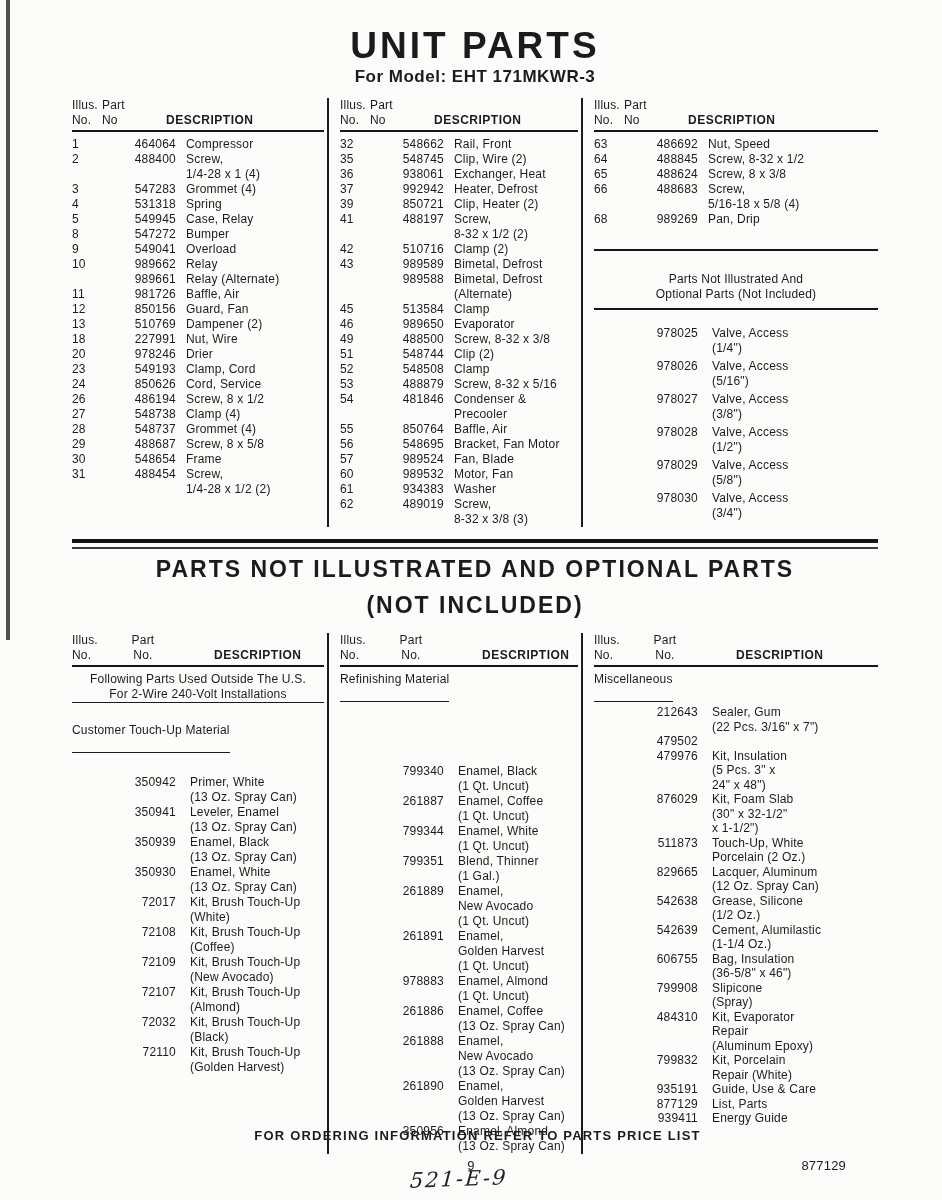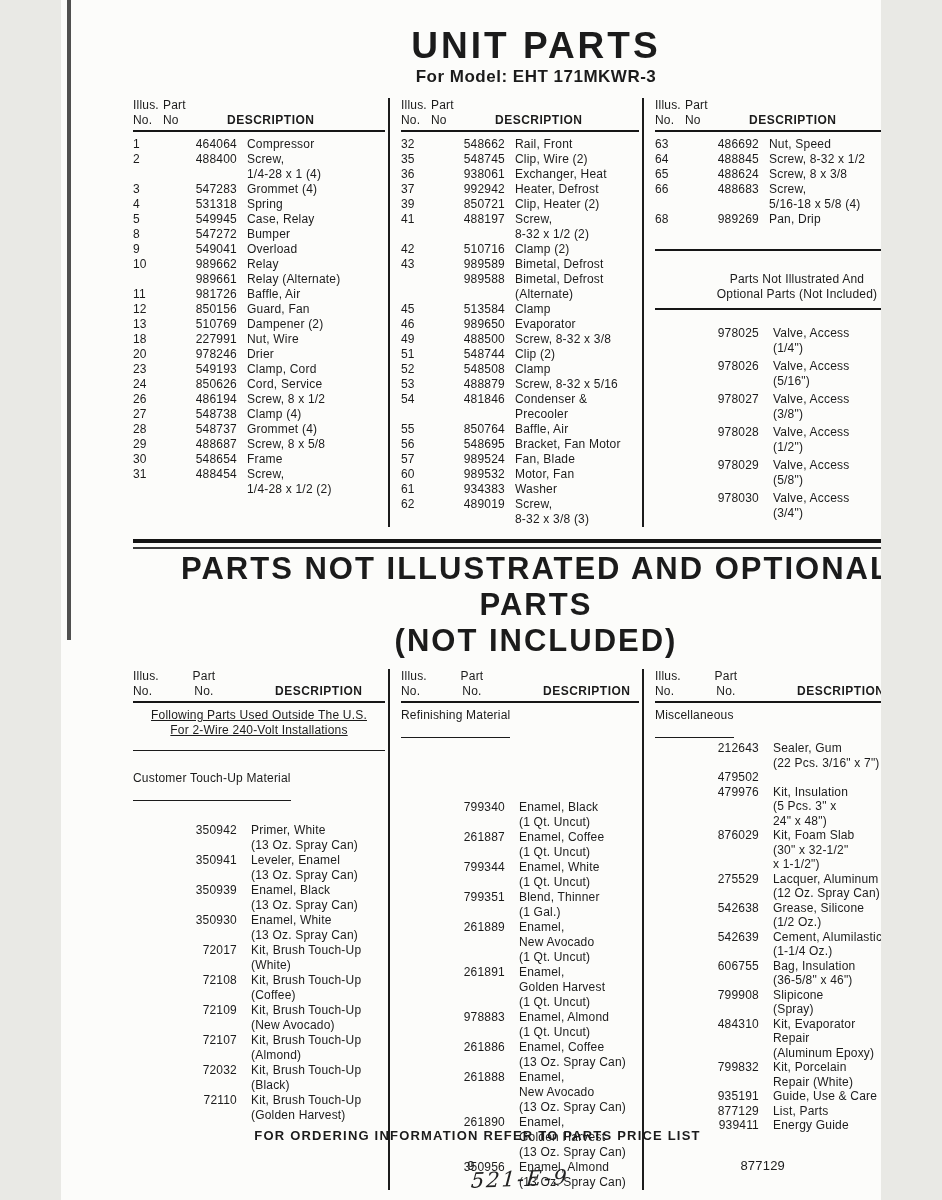--- a/index.html
+++ b/index.html
@@ -1,17 +1,17 @@
 <!DOCTYPE html>
 <html><head>
 <meta charset="utf-8">
 <style>
   html,body { margin:0; padding:0; background:#e9e9e5; }
   .page {
-    position:relative; width:820px; height:1200px; margin:0 auto;
+    position:relative; width:942px; height:1200px; margin:0 auto;
     background:#fcfcfa; color:#1b1b1b; overflow:hidden;
     font-family:"Liberation Sans", sans-serif; font-size:12px; line-height:15px;
     letter-spacing:0.2px;
   }
   .scan-edge { position:absolute; left:6px; top:0; width:4px; height:640px; background:#242424; opacity:.8; }
   .content { position:absolute; left:72px; top:26px; width:806px; }
 
   .title { text-align:center; font-size:37px; line-height:40px; font-weight:bold; letter-spacing:3px; }
   .subtitle { text-align:center; font-size:17px; line-height:22px; font-weight:bold; letter-spacing:0.5px; }
 
@@ -29,28 +29,28 @@
   .row2 { grid-template-columns:104px 1fr; column-gap:14px; }
   .hdr { border-bottom:2px solid #161616; padding-bottom:2px; margin-bottom:5px; }
   .hdr .desc-h { font-weight:bold; letter-spacing:0.5px; }
   .g2 .desc-h { padding-left:34px; }
   .g2 .part-h { text-align:center; }
   .cell-part { text-align:right; }
   .cell-desc div { white-space:nowrap; }
 
   .rule { margin:12px 0 2px; border-top:4px solid #141414; border-bottom:2px solid #3a3a3a; height:4px; }
 
-  .s2-title { text-align:center; font-size:31px; line-height:36px; font-weight:bold; letter-spacing:2px; }
+  .s2-title { text-align:center; font-size:23px; line-height:36px; font-weight:bold; letter-spacing:2px; }
 
   .subbox { margin-top:22px; }
   .subbox-title { border-top:2px solid #161616; border-bottom:2px solid #161616; text-align:center; padding:21px 0 6px; }
   .subbox-rows { margin-top:16px; }
   .subbox-rows .row2 { margin-bottom:3px; }
 
-  .s2-note { text-align:center; border-bottom:1.5px solid #1b1b1b; padding-bottom:12px; margin-bottom:20px;text-decoration:underline; }
+  .s2-note { text-align:center; border-bottom:1.5px solid #1b1b1b; padding-bottom:0; margin-bottom:20px; }
   .s2-sub { display:inline-block; border-bottom:1.5px solid #1b1b1b; padding-bottom:14px; margin-bottom:0; }
   .s2rows-0 { margin-top:22px; }
   .s2rows-1 { margin-top:62px; }
   .s2rows-2 { margin-top:3px; }
   .s2c2 .row2 { line-height:14.5px; }
 
   .footer-line {
     position:absolute; left:13px; right:0; top:1128px; text-align:center;
     font-weight:bold; font-size:13px; letter-spacing:1.2px;
   }
@@ -737,21 +737,28 @@
             </div>
             <div class="row row2">
               <span class="cell-part">876029</span>
               <span class="cell-desc">
                 <div>Kit, Foam Slab</div>
                 <div>(30" x 32-1/2"</div>
                 <div>x 1-1/2")</div>
               </span>
             </div>
             <div class="row row2">
-              <span class="cell-part">275529</span>
+              <span class="cell-part">511873</span>
+              <span class="cell-desc">
+                <div>Touch-Up, White</div>
+                <div>Porcelain (2 Oz.)</div>
+              </span>
+            </div>
+            <div class="row row2">
+              <span class="cell-part">829665</span>
               <span class="cell-desc">
                 <div>Lacquer, Aluminum</div>
                 <div>(12 Oz. Spray Can)</div>
               </span>
             </div>
             <div class="row row2">
               <span class="cell-part">542638</span>
               <span class="cell-desc">
                 <div>Grease, Silicone</div>
                 <div>(1/2 Oz.)</div>

